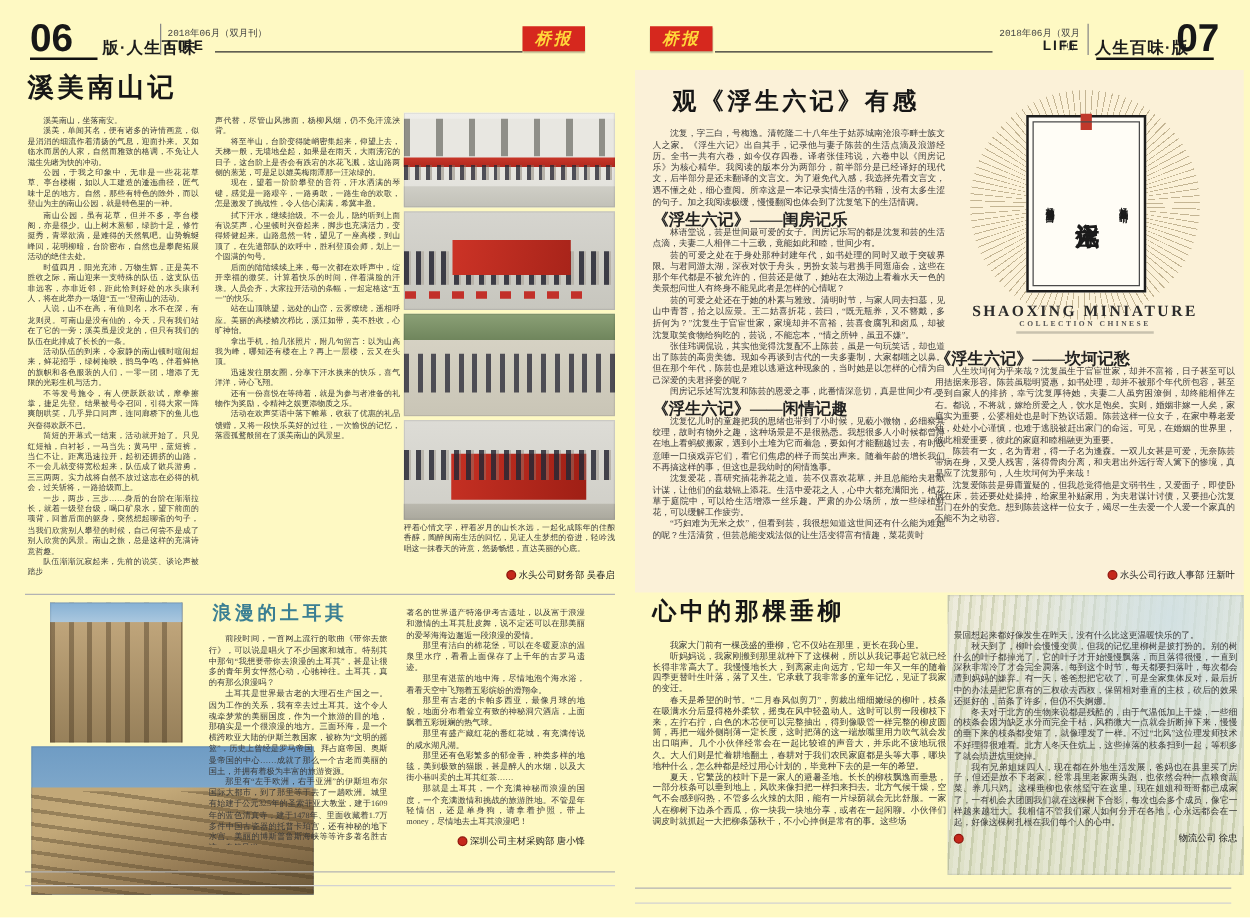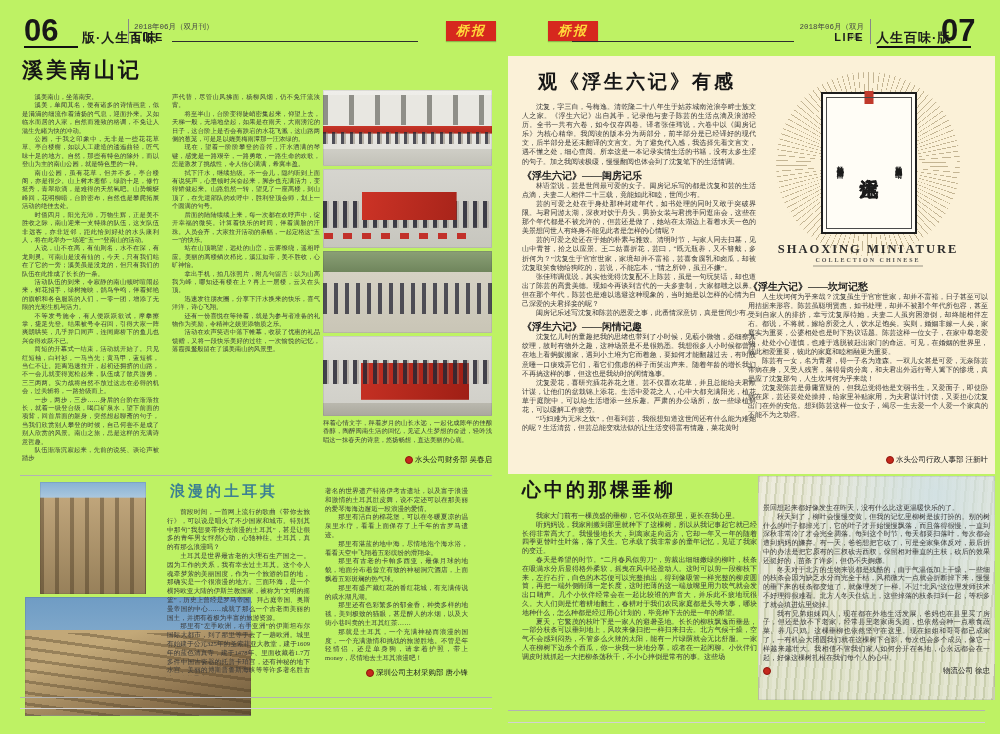--- a/index.html
+++ b/index.html
@@ -1,40 +1,40 @@
 <!DOCTYPE html>
 <html><head>
 <meta charset="utf-8">
 <style>
   html,body{margin:0;padding:0;background:#ffffff;}
-  .sheet{position:relative;width:1000px;height:734px;background:#bef264;overflow:hidden;
+  .sheet{position:relative;width:1000px;height:734px;background:#fef9c3;overflow:hidden;
          font-family:"Liberation Serif","DejaVu Serif",serif;color:#3a3a3a;}
   .page{position:absolute;top:0;width:500px;height:734px;}
   .abs{position:absolute;}
   
   .bignum{font-family:"Liberation Sans","DejaVu Sans",sans-serif;font-weight:bold;font-size:31px;line-height:1;color:#181818;}
   .secname{font-family:"Liberation Sans","DejaVu Sans",sans-serif;font-weight:bold;font-size:13px;color:#1c1c1c;letter-spacing:1px;}
   .dateline{font-family:Liberation Mono, monospace;font-size:7.5px;color:#444;}
   .life{font-family:"Liberation Sans","DejaVu Sans",sans-serif;font-weight:bold;font-size:11px;letter-spacing:1.5px;color:#1c1c1c;}
   .vrule{width:1px;background:#888;}
   .hrule{height:1px;background:#2e2e2e;}
   .underline{height:2px;background:#111;}
   .logo{background:#d6281e;display:flex;align-items:center;justify-content:center;
         color:#ffd83a;font-style:italic;font-weight:bold;font-size:13px;letter-spacing:2px;
-        box-shadow:0 1px 1px rgba(0,0,0,.25);margin-left:28px;}
+        box-shadow:0 1px 1px rgba(0,0,0,.25);}
   
   .headline{font-weight:bold;color:#161616;letter-spacing:3px;line-height:1;}
   .col{overflow:hidden;text-align:justify;}
   .cols-a{font-size:6.3px;line-height:8.4px;}
   .cols-b{font-size:6.6px;line-height:8.8px;}
   .cols-c{font-size:7px;line-height:9.1px;}
   .cols-d{font-size:7px;line-height:8.8px;}
   .para{margin:0;text-indent:2em;}
   .para.cont{text-indent:0;}
-  .subhead{margin:4px 0 2px;text-indent:0;font-weight:bold;font-size:10px;color:#222;}
+  .subhead{margin:4px 0 2px;text-indent:0;font-weight:bold;font-size:13px;color:#222;}
   .byline{display:flex;justify-content:flex-end;align-items:center;gap:2px;
           font-family:"Liberation Sans","DejaVu Sans",sans-serif;font-weight:normal;font-size:7.5px;color:#222;}
   .endmark{width:6px;height:6px;border-radius:50%;background:#c5281c;display:inline-block;border:1px solid #8e150d;}
   .thinline{height:1px;background:#b3b3b3;}
   .thinline2{height:1px;background:#d2d2d2;}
   
   .photo{background-repeat:no-repeat;box-shadow:0 0 0 1px rgba(0,0,0,.08) inset;}
   .ph-plaza{background-image:
       repeating-linear-gradient(90deg, rgba(40,40,52,.8) 0 3px, rgba(125,115,100,.45) 3px 5px, rgba(0,0,0,0) 5px 9px),
       linear-gradient(#c8372a,#b0271d),

